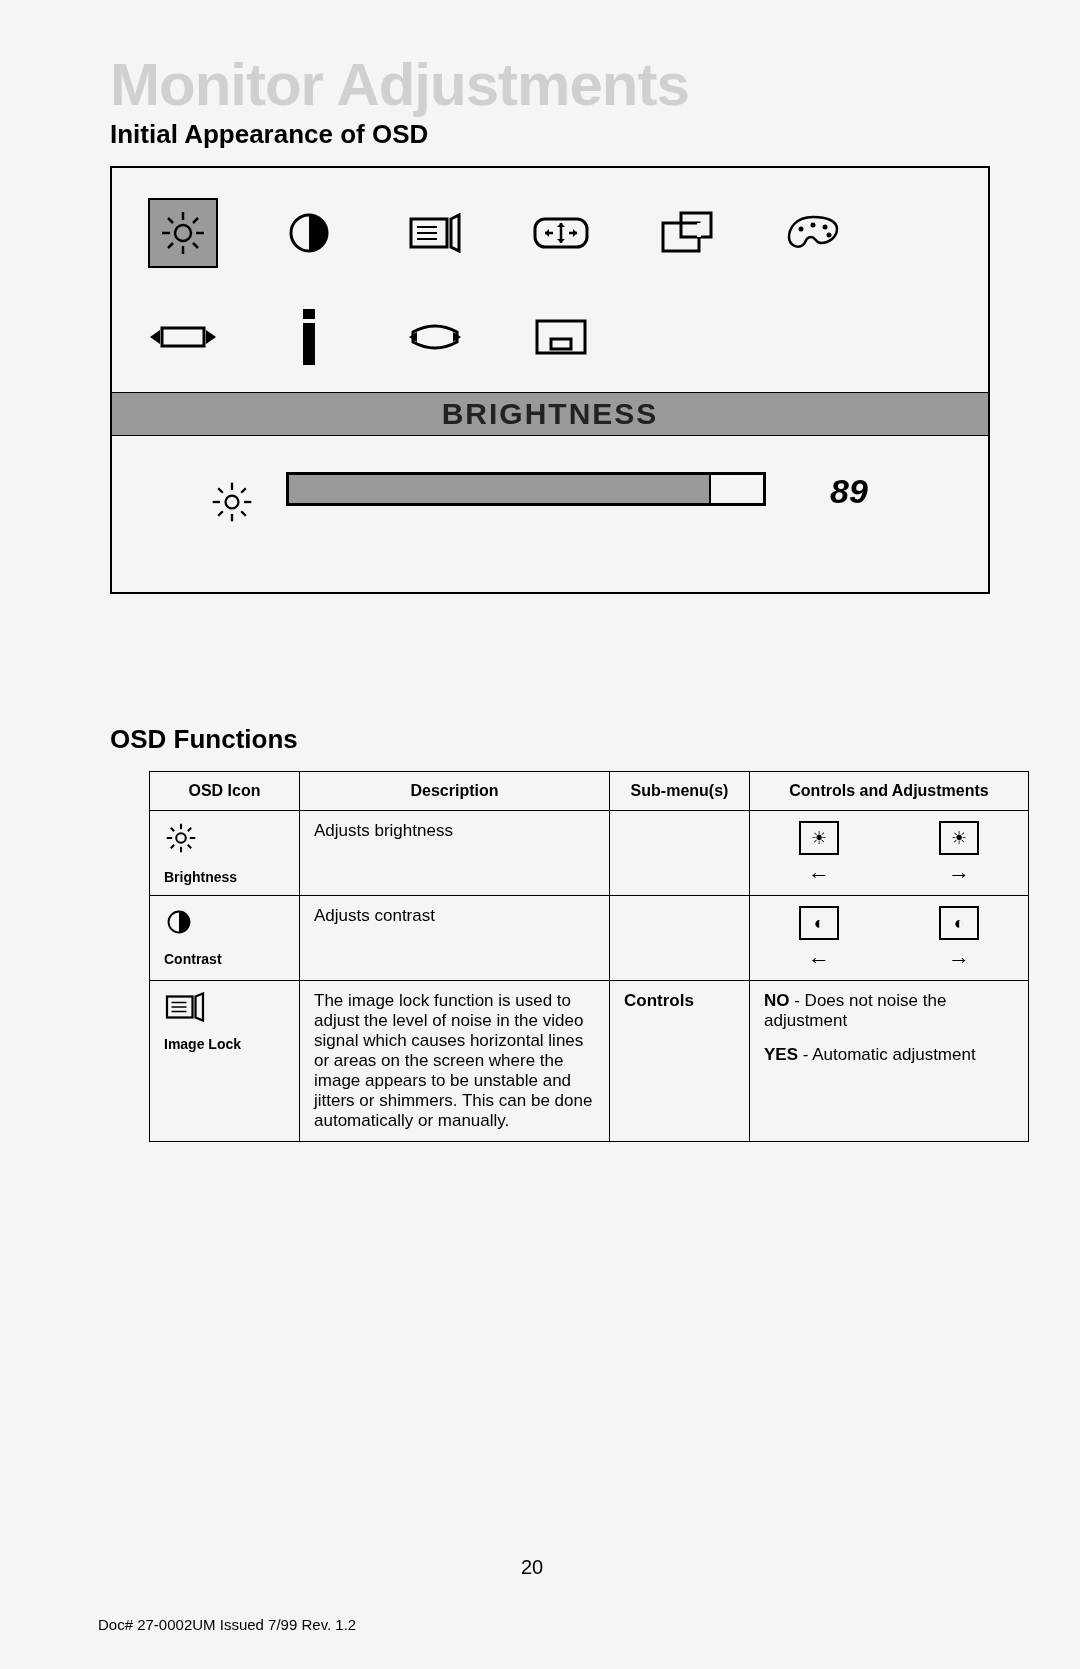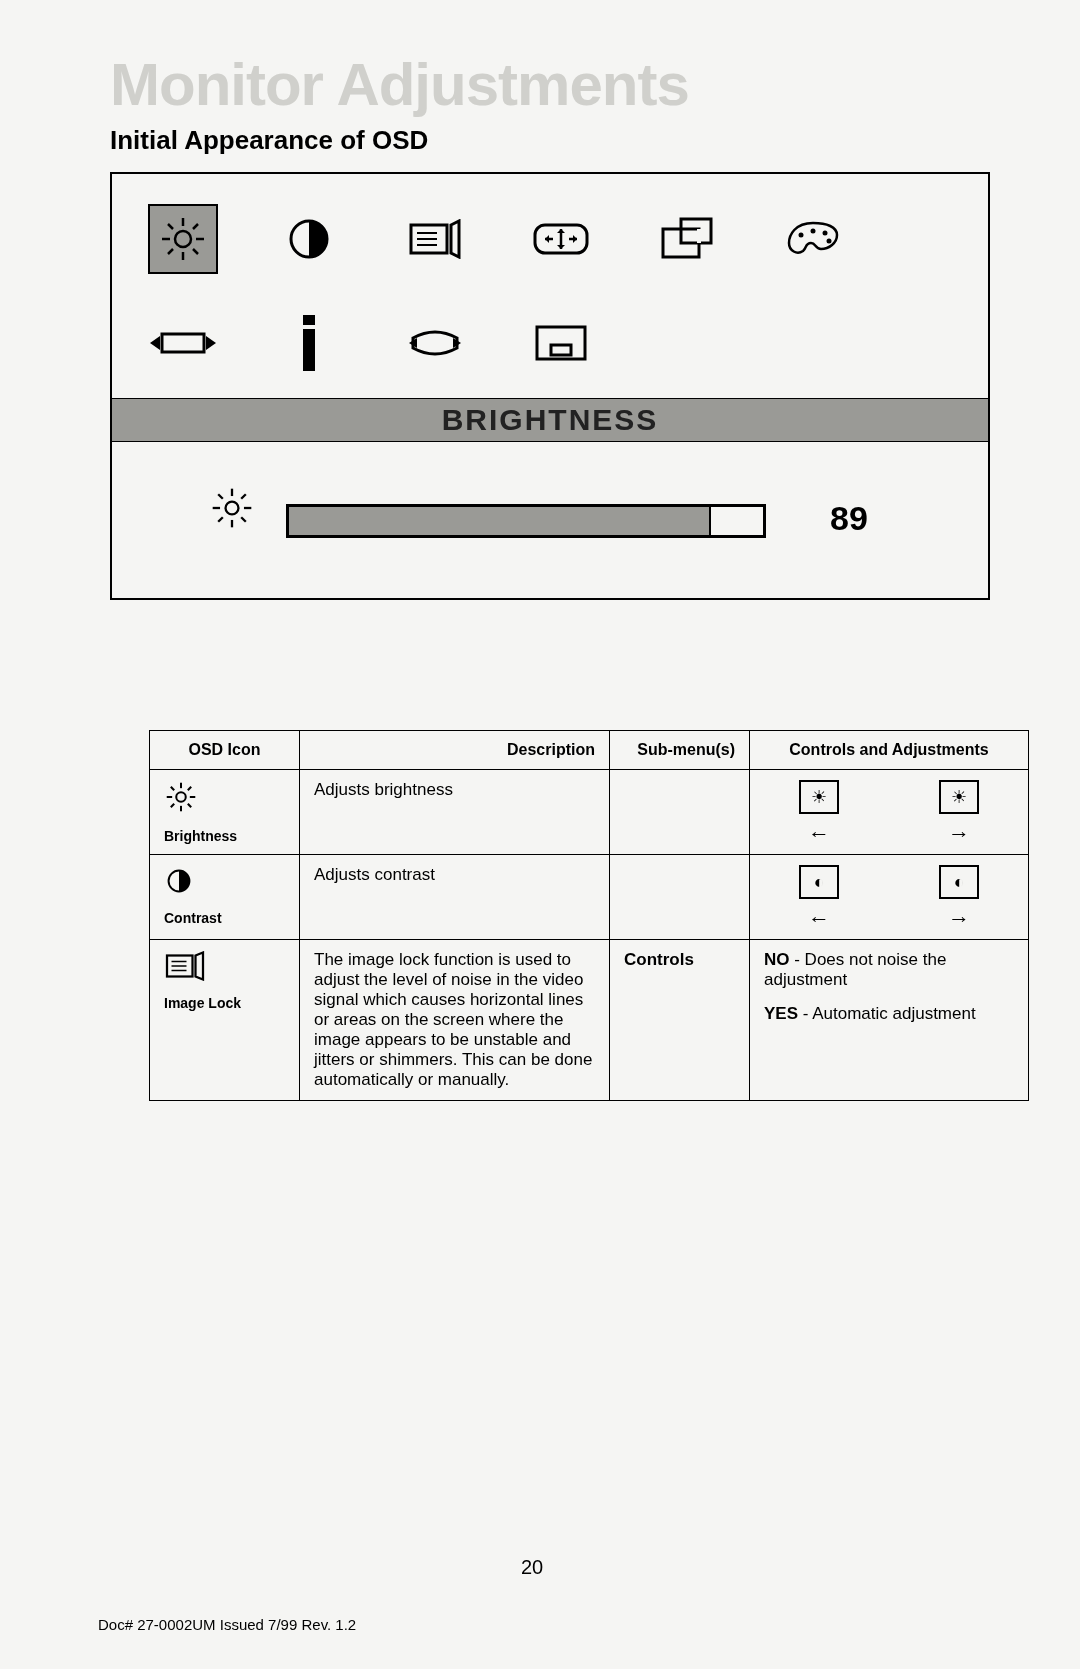--- a/index.html
+++ b/index.html
@@ -10,21 +10,20 @@
     height: 1669px;
     padding: 50px 90px 30px 110px;
     position: relative;
     color: #000;
   }
   .page-title {
     font-size: 60px;
     font-weight: 900;
     color: #d0d0cc;
     letter-spacing: -1px;
-    margin-bottom: 6px;
   }
   .section-title {
     font-size: 26px;
     font-weight: 700;
     margin-bottom: 16px;
   }
   .osd-box {
     border: 2px solid #000;
     padding: 30px 30px 60px 30px;
     background: #f5f5f3;
@@ -53,23 +52,24 @@
     font-weight: 900;
     letter-spacing: 2px;
     padding: 4px 0;
     margin: 0 -30px 36px -30px;
     border-top: 1px solid #000;
     border-bottom: 1px solid #000;
     color: #222;
   }
   .slider-row {
     display:flex;
-    align-items:flex-end;
+    align-items:flex-start;
     gap: 24px;
     padding-left: 60px;
+    font-style: italic;
   }
   .slider-row .osd-icon { width:60px; height:60px; font-size:44px; }
   .progress {
     border: 3px solid #000;
     width: 480px; height: 34px;
     position: relative;
     background: #f5f5f3;
   }
   .progress-fill {
     background: #9a9a96;
@@ -90,21 +90,21 @@
     margin-left: 39px;
   }
   table.func th, table.func td {
     border: 1px solid #000;
     padding: 10px 14px;
     text-align: left;
     vertical-align: top;
   }
   table.func th {
     font-weight: 900;
-    text-align: right;
+    text-align: center;
     font-size: 16px;
     vertical-align: middle;
   }
   table.func th.center, table.func td.center { text-align:center; }
   .iconcell {
     text-align:center;
     font-size: 14px;
     font-weight: 900;
   }
   .iconcell .big { font-size: 34px; display:block; margin-bottom:6px; }
@@ -251,20 +251,21 @@
         </svg>
     </div>
     <div class="progress">
       <div class="progress-fill"></div>
     </div>
     <div class="progress-val">89</div>
   </div>
 </div>
 
 <div class="section2">
+  <div class="section-title">OSD Functions</div>
 
   <table class="func">
     <thead>
       <tr>
         <th class="center" style="width:150px">OSD Icon</th>
         <th style="width:310px">Description</th>
         <th style="width:140px">Sub-menu(s)</th>
         <th class="center" colspan="2">Controls and Adjustments</th>
       </tr>
     </thead>

